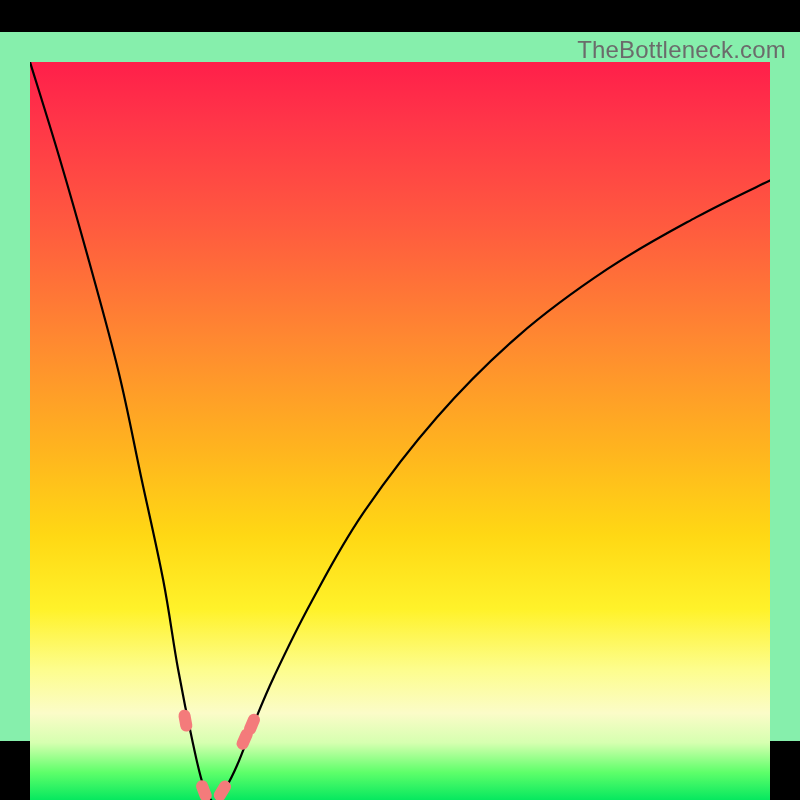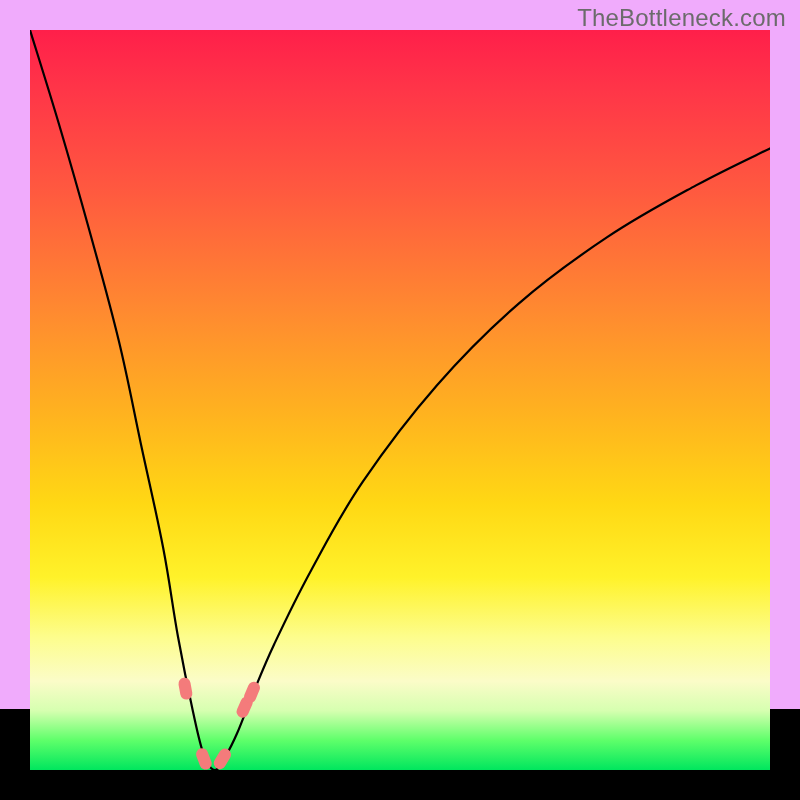--- a/index.html
+++ b/index.html
@@ -7,21 +7,22 @@
     padding: 0;
     width: 800px;
     height: 800px;
     background: #000;
     overflow: hidden;
   }
   .stage {
     position: relative;
     width: 800px;
     height: 709px;
-    background: #f0abfc;
+    background: #86efac;
+    margin-top: 32px;
   }
   .plot-area {
     position: absolute;
     
     left: 30px;
     top: 30px;
     width: 740px;
     height: 740px;
     overflow: hidden;
   }

